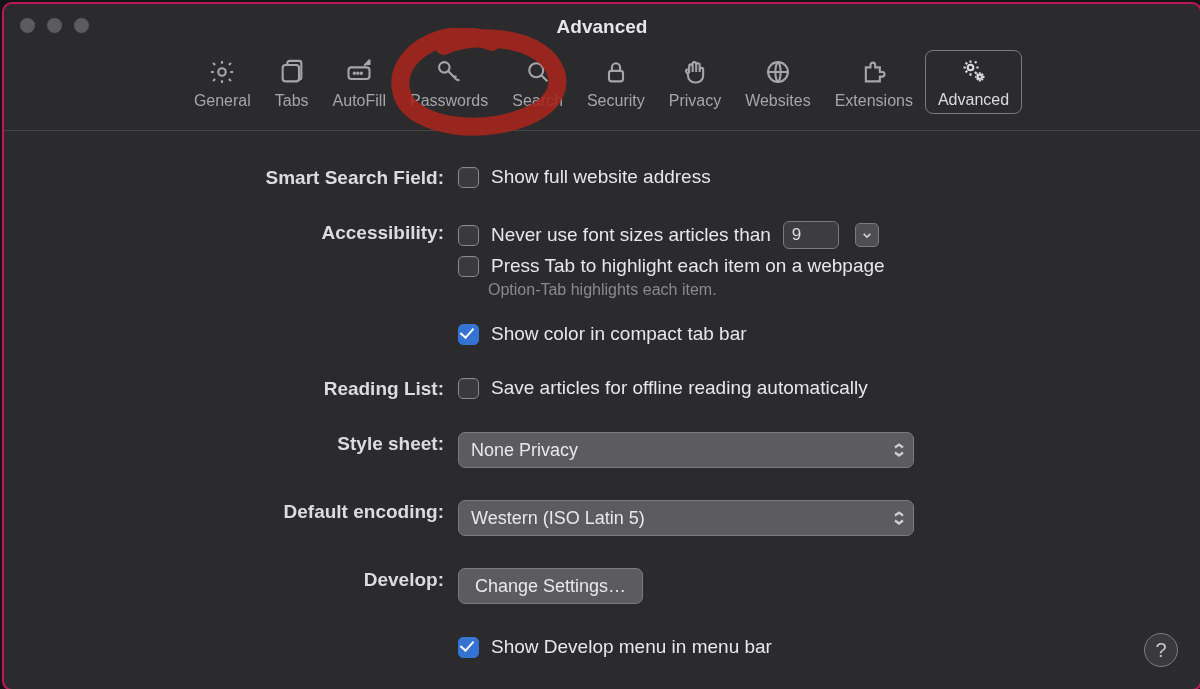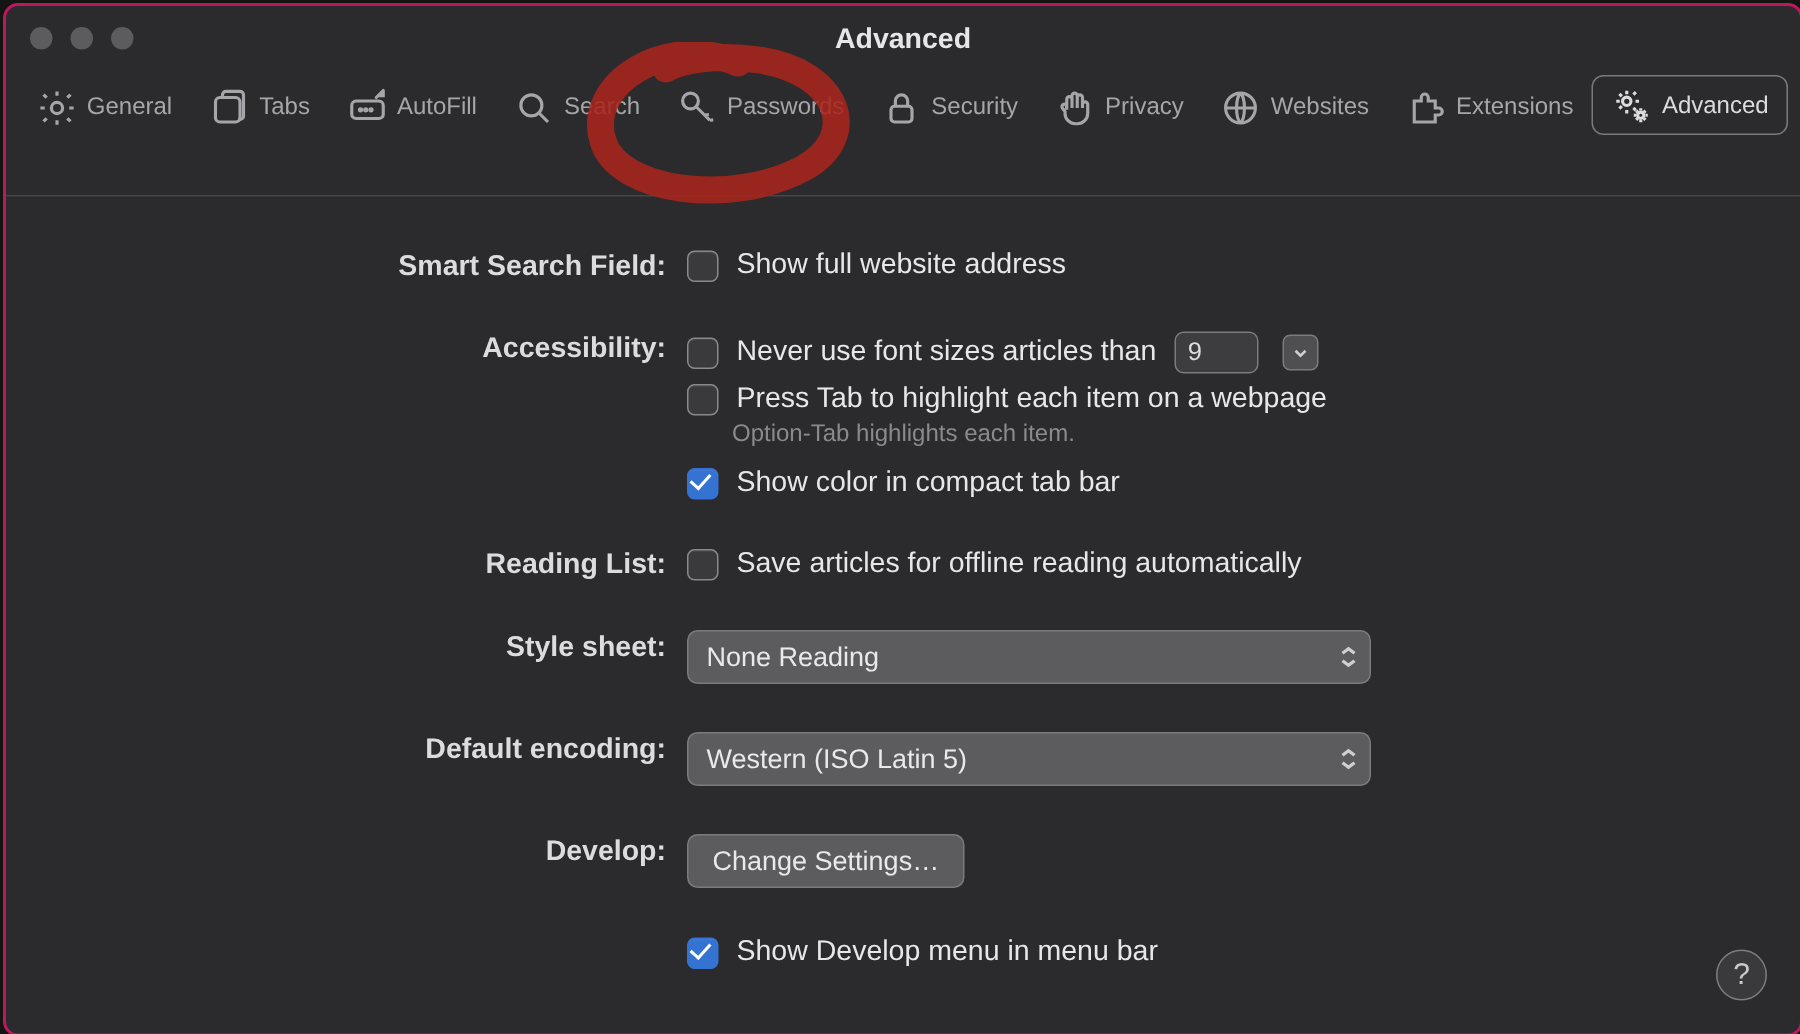--- a/index.html
+++ b/index.html
@@ -38,21 +38,21 @@
     position:absolute;top:12px;left:0;right:0;text-align:center;
     font-weight:600;font-size:19px;color:#e6e6e8;
   }
   
   .tabs{
     position:absolute;top:46px;left:0;right:0;
     display:flex;justify-content:center;gap:0;align-items:flex-end;
     padding-bottom:10px;
   }
   .tab{
-    display:flex;flex-direction:row;align-items:center;gap:6px;
+    display:flex;flex-direction:column;align-items:center;gap:6px;
     padding:6px 12px 4px;border-radius:8px;
     color:var(--text-dim);font-size:16px;
     cursor:default;
     justify-content:center;
   }
   .tab .icon{width:28px;height:28px;display:flex;align-items:center;justify-content:center;}
   .tab svg{stroke:#a6a6aa;fill:none;stroke-width:1.8;}
   .tab.active{border:1px solid var(--tab-active-border);color:#dcdcde;}
   .tab.active svg{stroke:#dcdcde;}
   .hairline{position:absolute;top:126px;left:0;right:0;height:1px;background:var(--hairline);}
@@ -62,21 +62,21 @@
     padding-top:10px;
   }
   .row{display:flex;align-items:flex-start;margin-bottom:8px;}
   .lbl{
     width:440px;text-align:right;padding-right:14px;padding-top:3px;
     color:#dcdcde;font-size:19px;font-weight:bold;
   }
   .val{flex:1;display:flex;flex-direction:column;gap:6px;padding-top:2px;}
   .line{display:flex;align-items:center;gap:12px;font-size:19px;}
   .gap{height:22px;}
-  .hint{font-size:16px;color:var(--text-dimmer);padding-left:30px;margin-top:-2px;margin-bottom:6px;}
+  .hint{font-size:16px;color:var(--text-dimmer);padding-left:30px;margin-top:-2px;margin-bottom:18px;}
   
   .chk{
     width:19px;height:19px;border-radius:5px;
     border:1.5px solid var(--checkbox-border);
     background:#3a3a3c;flex-shrink:0;position:relative;
     box-shadow:inset 0 1px 0 rgba(255,255,255,0.05);
   }
   .chk.checked{background:var(--checkbox-checked-bg);border-color:var(--checkbox-checked-bg);}
   .chk.checked::after{
     content:"";position:absolute;left:4px;top:0px;width:6px;height:11px;
@@ -168,35 +168,35 @@
             <circle cx="14" cy="13" r="0.6" fill="#a6a6aa"></circle>
             <path d="M17 6l4-4M21 2v3h-3" stroke-linecap="round"></path>
           </svg>
       </span>
       <span>AutoFill</span>
     </div>
 
     <div class="tab">
       <span class="icon">
         <svg viewBox="0 0 24 24">
+            <circle cx="8" cy="8" r="4.5"></circle>
+            <path d="M11 11l8 8M16 16l2.5-0.2M19 19l2-0.2"></path>
+          </svg>
+      </span>
+      <span>Passwords</span>
+    </div>
+
+    <div class="tab">
+      <span class="icon">
+        <svg viewBox="0 0 24 24">
             <circle cx="10.5" cy="10.5" r="6"></circle>
             <path d="M15 15l5 5"></path>
           </svg>
       </span>
       <span>Search</span>
-    </div>
-
-    <div class="tab">
-      <span class="icon">
-        <svg viewBox="0 0 24 24">
-            <circle cx="8" cy="8" r="4.5"></circle>
-            <path d="M11 11l8 8M16 16l2.5-0.2M19 19l2-0.2"></path>
-          </svg>
-      </span>
-      <span>Passwords</span>
     </div>
 
     <div class="tab">
       <span class="icon">
         <svg viewBox="0 0 24 24">
             <rect x="6" y="11" width="12" height="9" rx="2"></rect>
             <path d="M8.5 11V8a3.5 3.5 0 0 1 7 0v3"></path>
           </svg>
       </span>
       <span>Security</span>
@@ -302,21 +302,21 @@
         </div>
       </div>
     </div>
 
     <div class="gap"></div>
 
     <div class="row">
       <div class="lbl">Style sheet:</div>
       <div class="val">
         <div class="popup">
-          <span>None Reading</span>
+          <span>None Privacy</span>
           <span class="stepper">
             <svg viewBox="0 0 12 7">
                 <path d="M2 5l4-3 4 3"></path>
               </svg>
             <svg viewBox="0 0 12 7">
                 <path d="M2 2l4 3 4-3"></path>
               </svg>
           </span>
         </div>
       </div>

